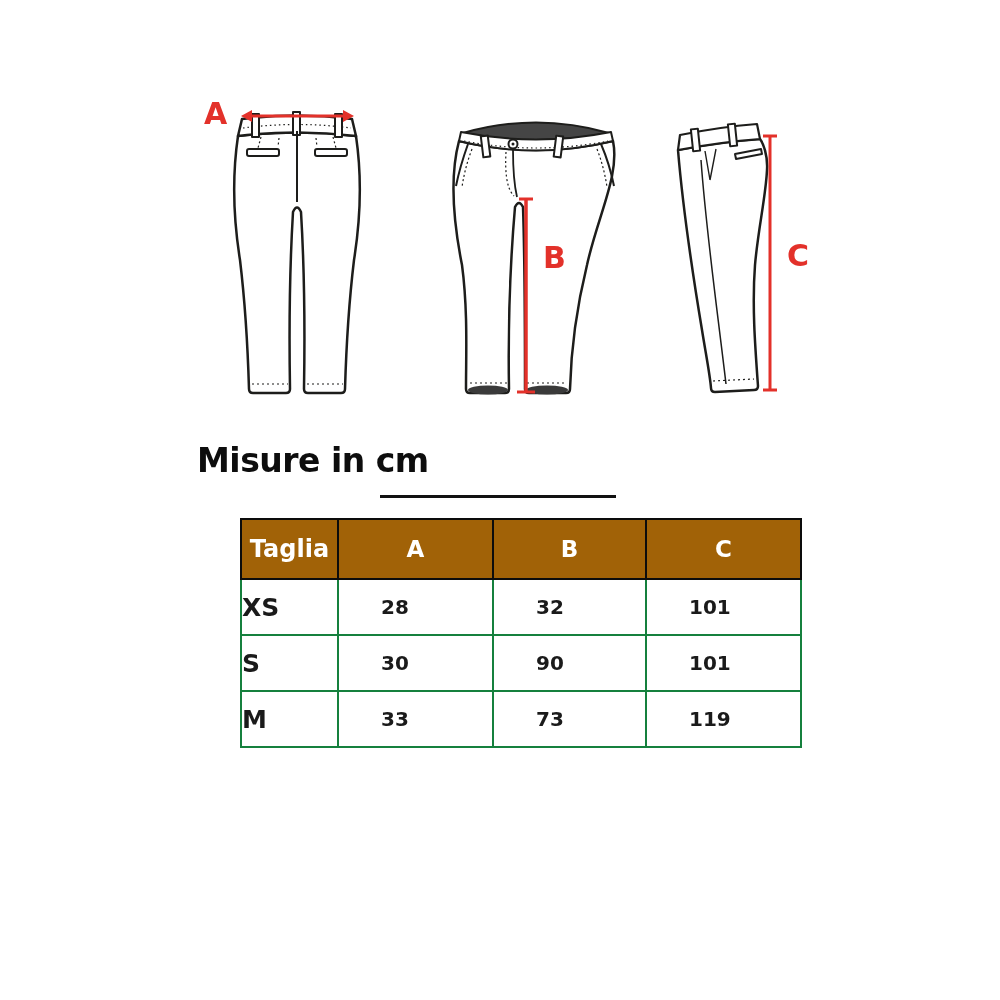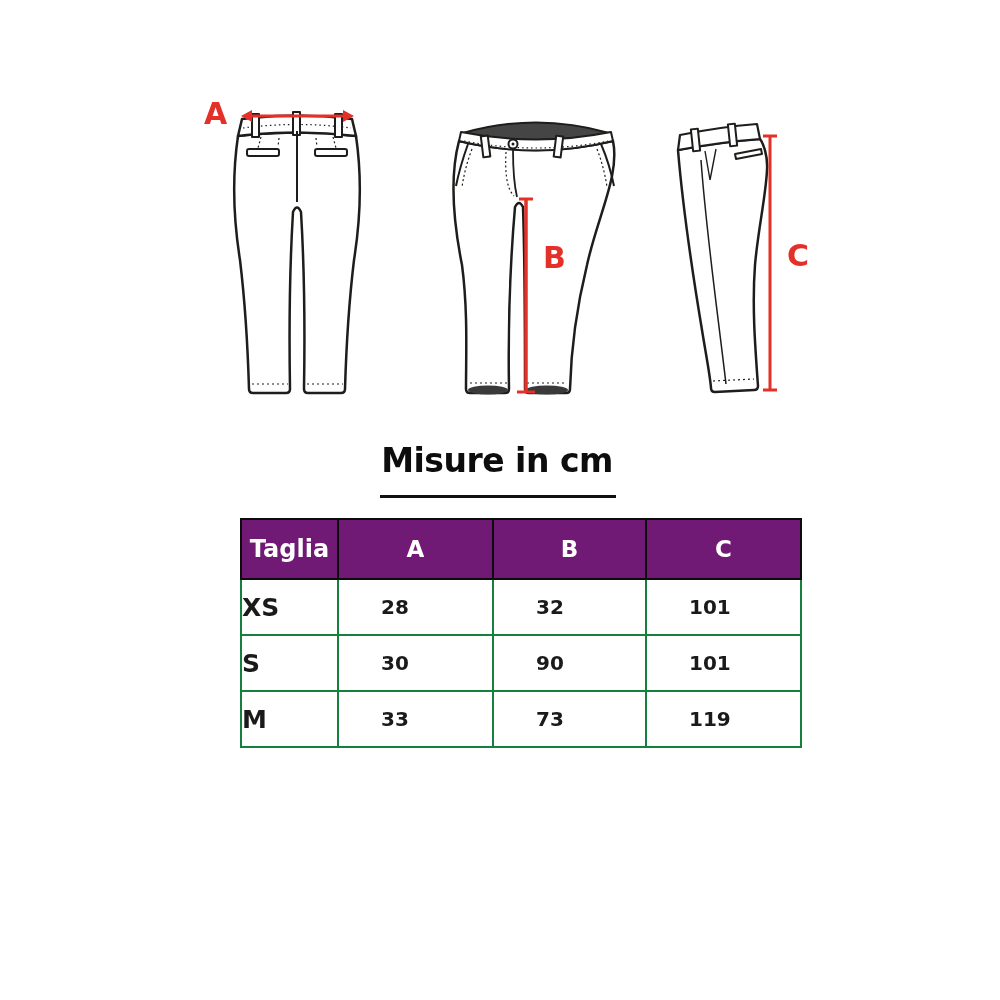--- a/index.html
+++ b/index.html
@@ -8,28 +8,28 @@
   .canvas { position:relative; width:1000px; height:1000px; background:#fff; overflow:hidden; }
 
   svg.diagram { position:absolute; left:0; top:0; }
 
   .measure-label { position:absolute; color:#e3312a; font-weight:bold; font-size:30px;
                    line-height:30px; letter-spacing:0; }
   #label-a { left:204px; top:99px; }
   #label-b { left:543px; top:243px; }
   #label-c { left:787px; top:241px; }
 
-  .title { position:absolute; left:197px; top:441px; width:600px; text-align:center;
+  .title { position:absolute; left:197px; top:441px; width:600px; 
            font-size:33px; font-weight:bold; color:#0d0d0d; letter-spacing:-0.5px; }
   .title-underline { position:absolute; left:380px; top:495px; width:236px; height:3px;
                      background:#111; }
 
   table.size-table { position:absolute; left:240px; top:518px; width:560px;
                      border-collapse:collapse; table-layout:fixed; }
-  table.size-table th { background:#701a75; color:#ffffff; border:2px solid #0c0c0c;
+  table.size-table th { background:#a16207; color:#ffffff; border:2px solid #0c0c0c;
                         height:60px; text-align:center; vertical-align:middle;
                         font-weight:bold; }
   th.col-size { font-size:24px; }
   th.col-letter { font-size:23px; }
   table.size-table td { border:2px solid #15803d; height:56px; text-align:left;
                         vertical-align:middle; font-weight:bold; color:#1a1a1a;
                         background:#fff; }
   td.cell-size  { font-size:25px; }
   td.cell-value { font-size:20px;padding-left:42px; }
 </style>

